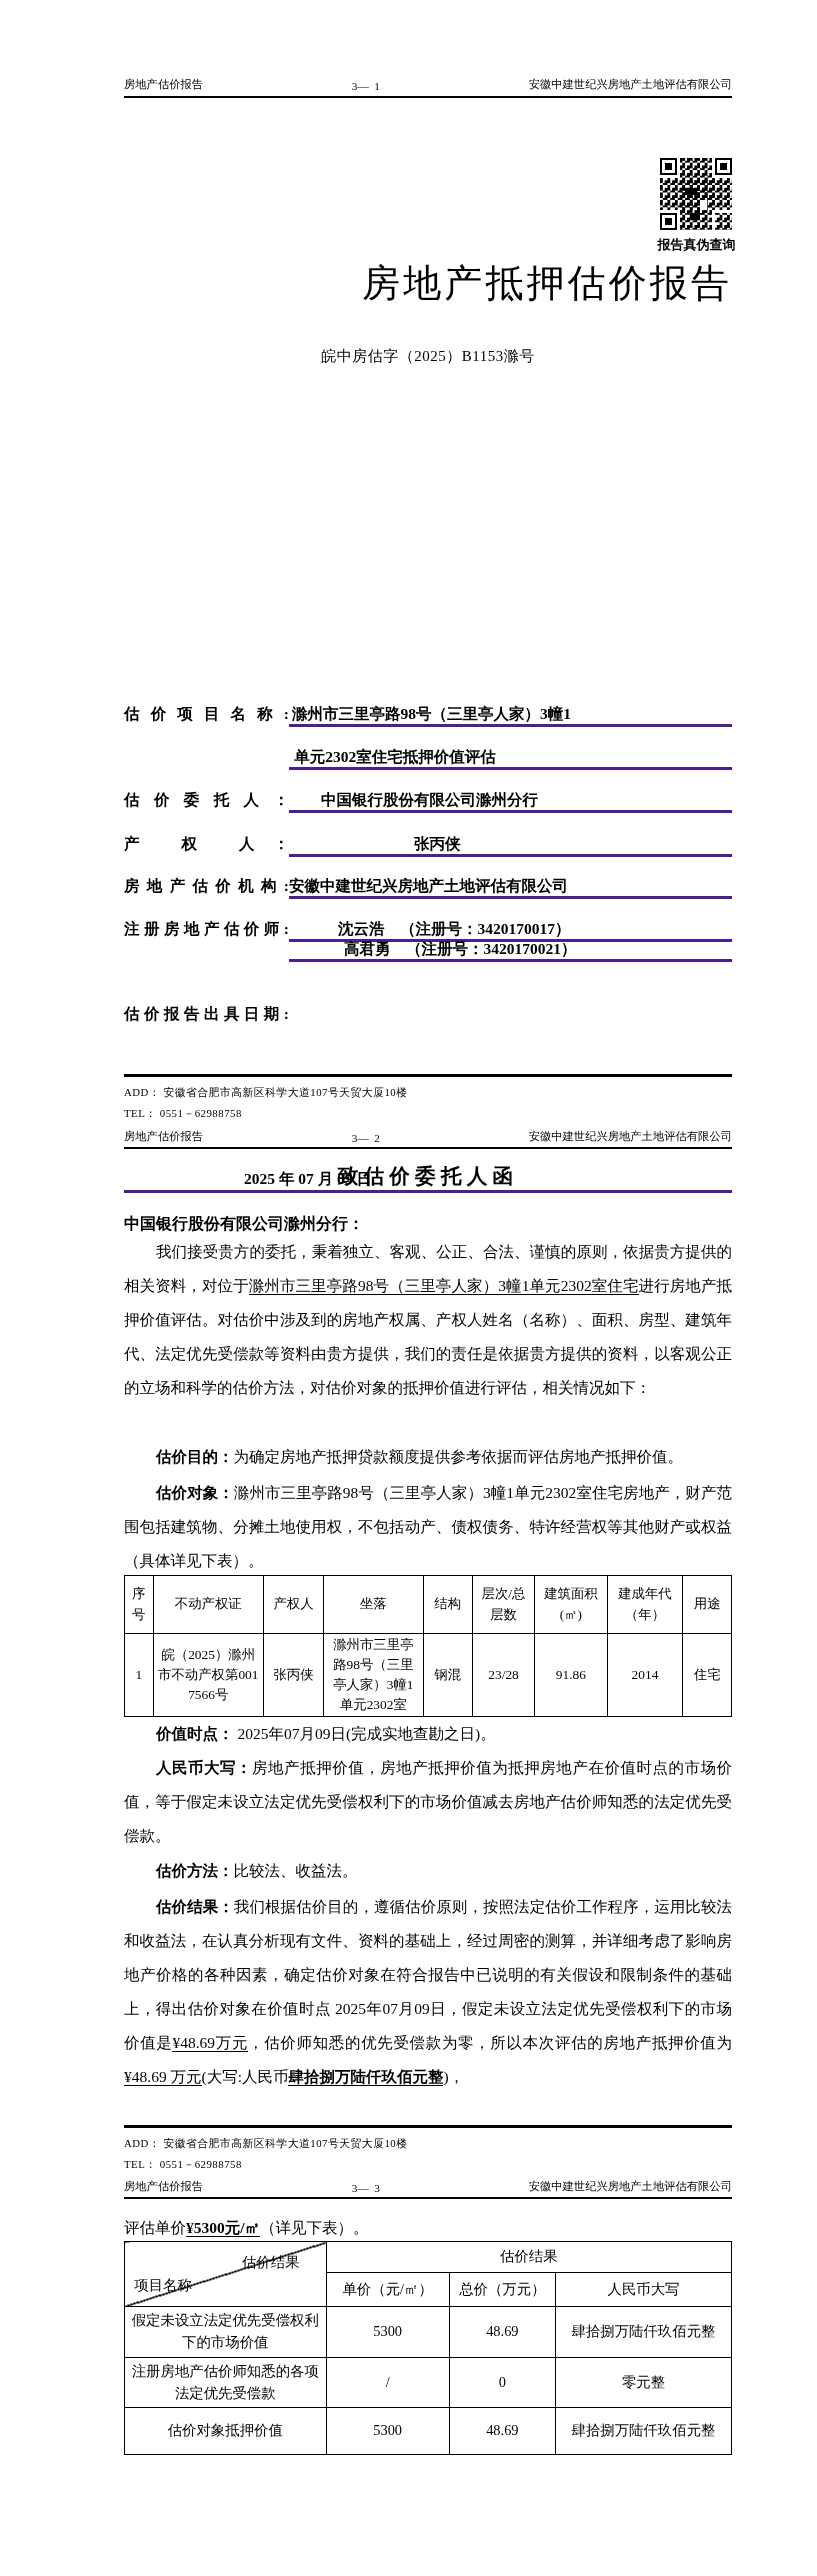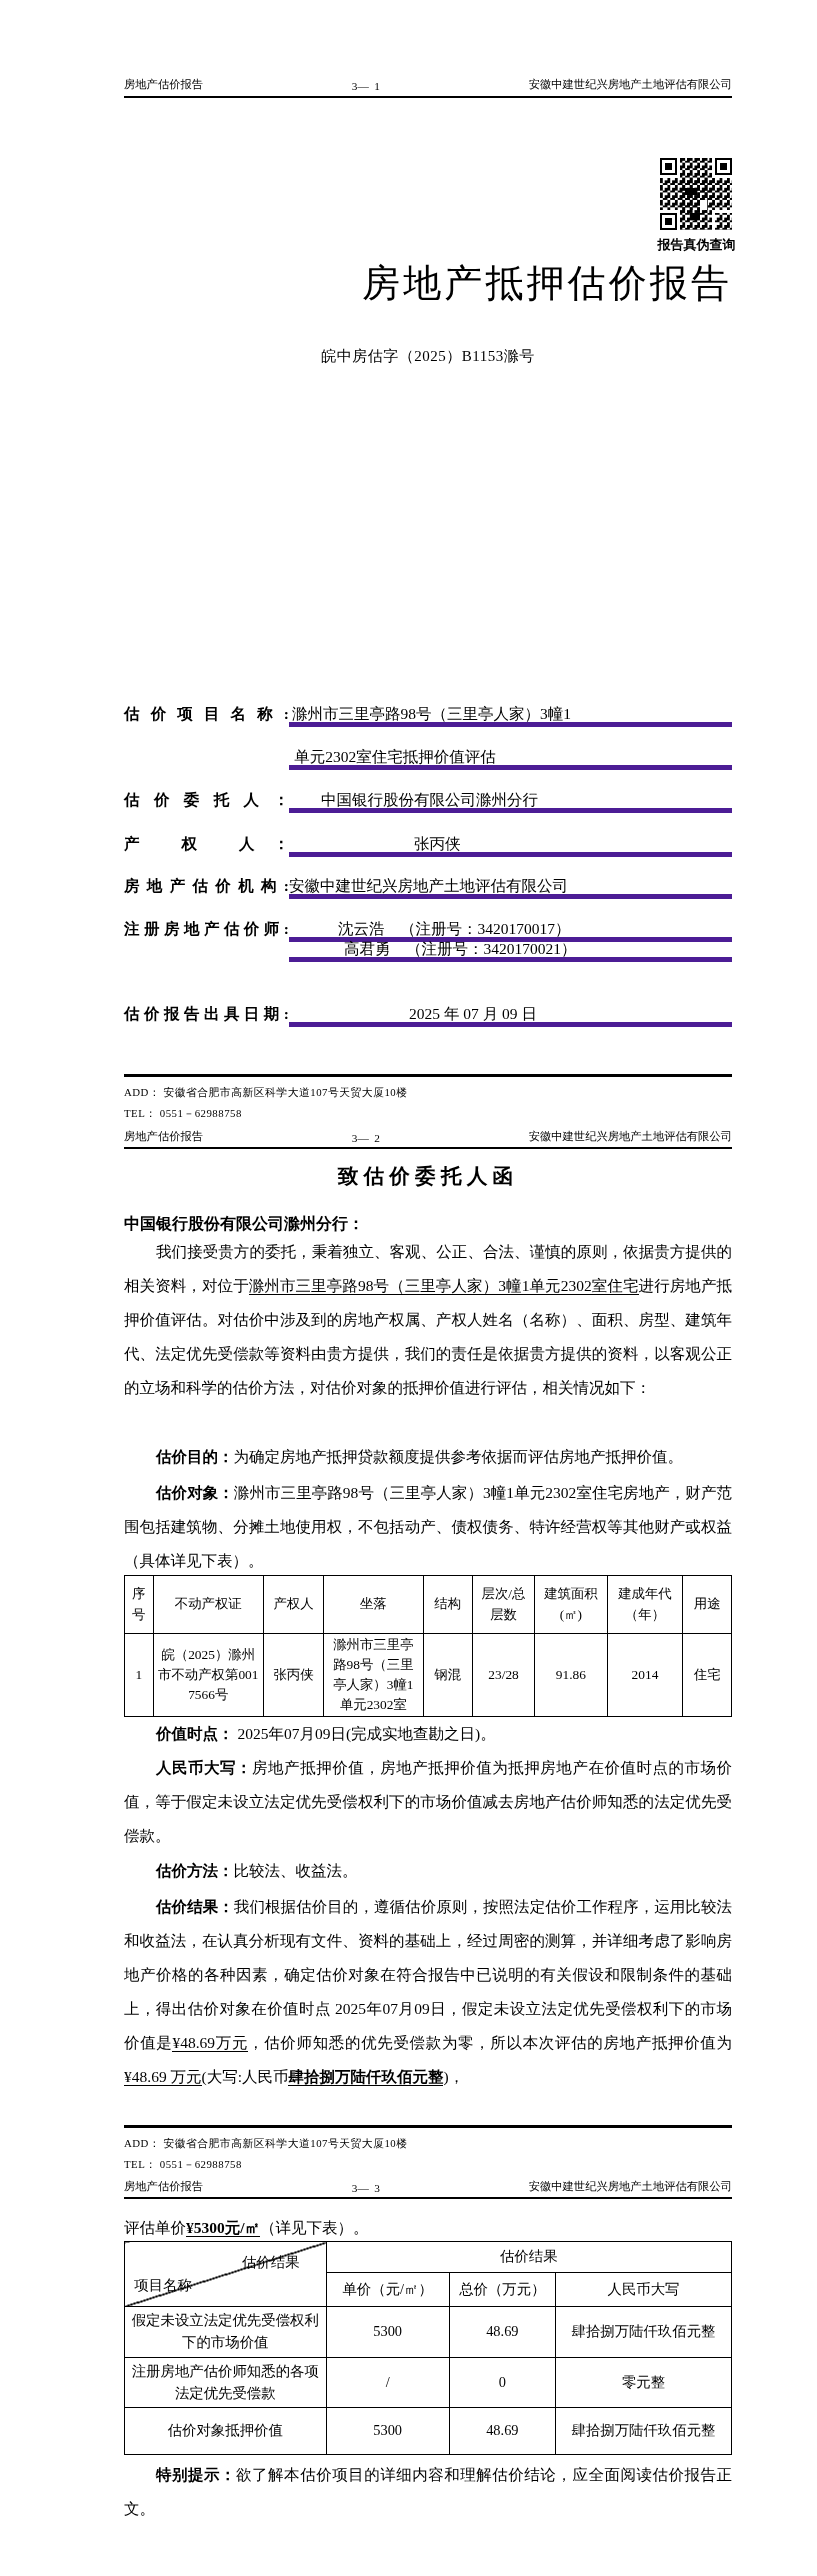--- a/index.html
+++ b/index.html
@@ -15,23 +15,23 @@
   .faddr{left:124px;width:608px;font-size:10.8px;line-height:20.6px;letter-spacing:0.5px;}
   
   #qr{left:660px;top:158px;width:72px;height:72px;}
   #qr-caption{left:645px;top:236px;width:103px;text-align:center;font-size:13px;font-weight:bold;}
   #title{left:124px;top:258px;width:608px;text-align:right;font-size:38px;
          font-weight:normal;letter-spacing:3.1px;white-space:nowrap;}
   #docno{left:124px;top:347px;width:608px;text-align:center;font-size:15px;
          font-weight:normal;letter-spacing:0.5px;}
   .form-row{left:124px;width:608px;height:25px;display:flex;font-size:15.5px;line-height:23px;}
   .form-row .lbl{width:165px;flex:0 0 165px;font-weight:bold;text-align:justify;text-align-last:justify;}
-  .form-row .val{flex:1;border-bottom:5px solid #4c1d95;white-space:nowrap;}
+  .form-row .val{flex:1;border-bottom:3px solid #4c1d95;white-space:nowrap;font-weight:bold;}
   #fr1{top:702px;} #fr2{top:745px;} #fr3{top:788px;} #fr4{top:832px;}
-  #fr5{top:874px;} #fr6{top:917px;} #fr7{top:937px;} #fr8{top:1002px;}
+  #fr5{top:874px;} #fr6{top:917px;} #fr7{top:937px;} #fr8{top:1002px;flex-direction:column;}
   #fr1 .val{padding-left:3.1px;} #fr2 .val{padding-left:5.2px;}
   #fr3 .val{padding-left:32px;} #fr4 .val{padding-left:125px;}
   #fr6 .val{padding-left:49px;} #fr7 .val{padding-left:55px;}
   #fr8 .val{padding-left:120px;}
   
   #letter-title{left:124px;top:1162px;width:608px;text-align:center;
                 font-size:20.6px;font-weight:bold;letter-spacing:5.2px;}
   .para{left:124px;width:608px;font-size:15.5px;line-height:34px;text-align:justify;}
   .ind{text-indent:32px;}
   .blabel{font-weight:bold;}
@@ -279,16 +279,15 @@
       <tr class="r3">
         <td>估价对象抵押价值</td>
         <td>5300</td>
         <td>48.69</td>
         <td>肆拾捌万陆仟玖佰元整</td>
       </tr>
     </tbody>
       </table>
   </div>
 
-  <div class="abs para ind" id="note"><span class="blabel">特别提示：</span><span>欲了解本估价项目的详细内容和理解估价结论，应全面阅读估价报告正文。</span></div>
 
 </div>
 
 
 </body></html>

